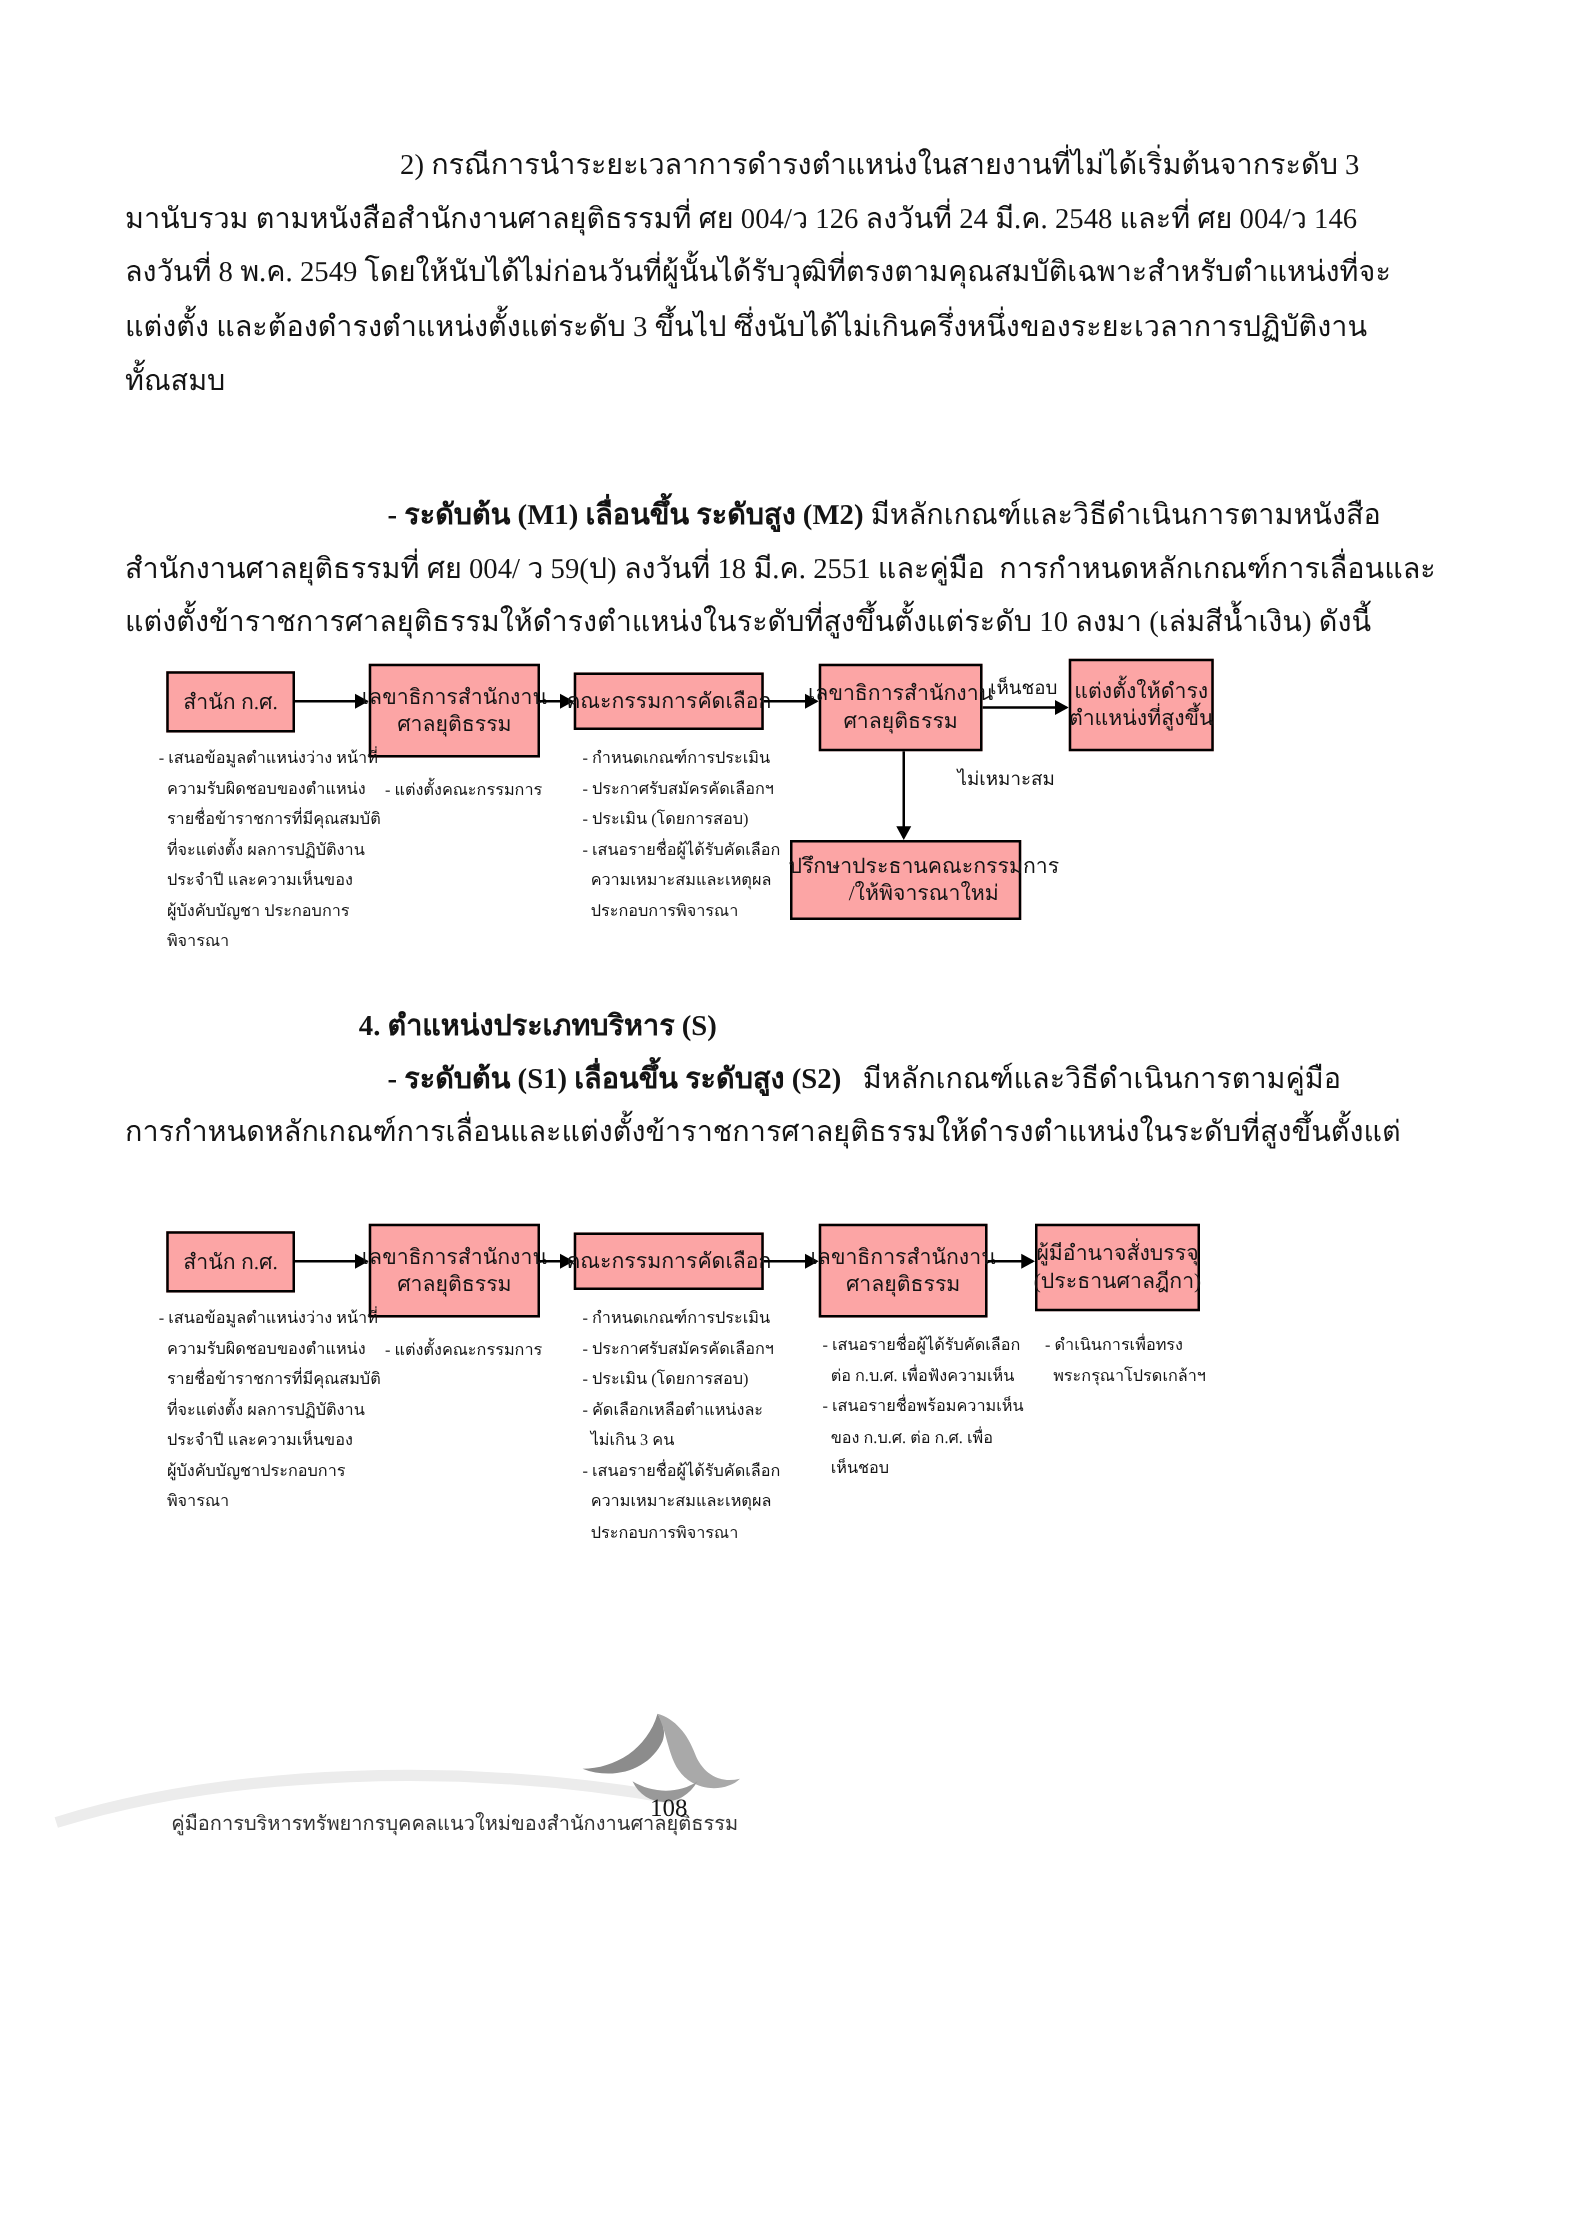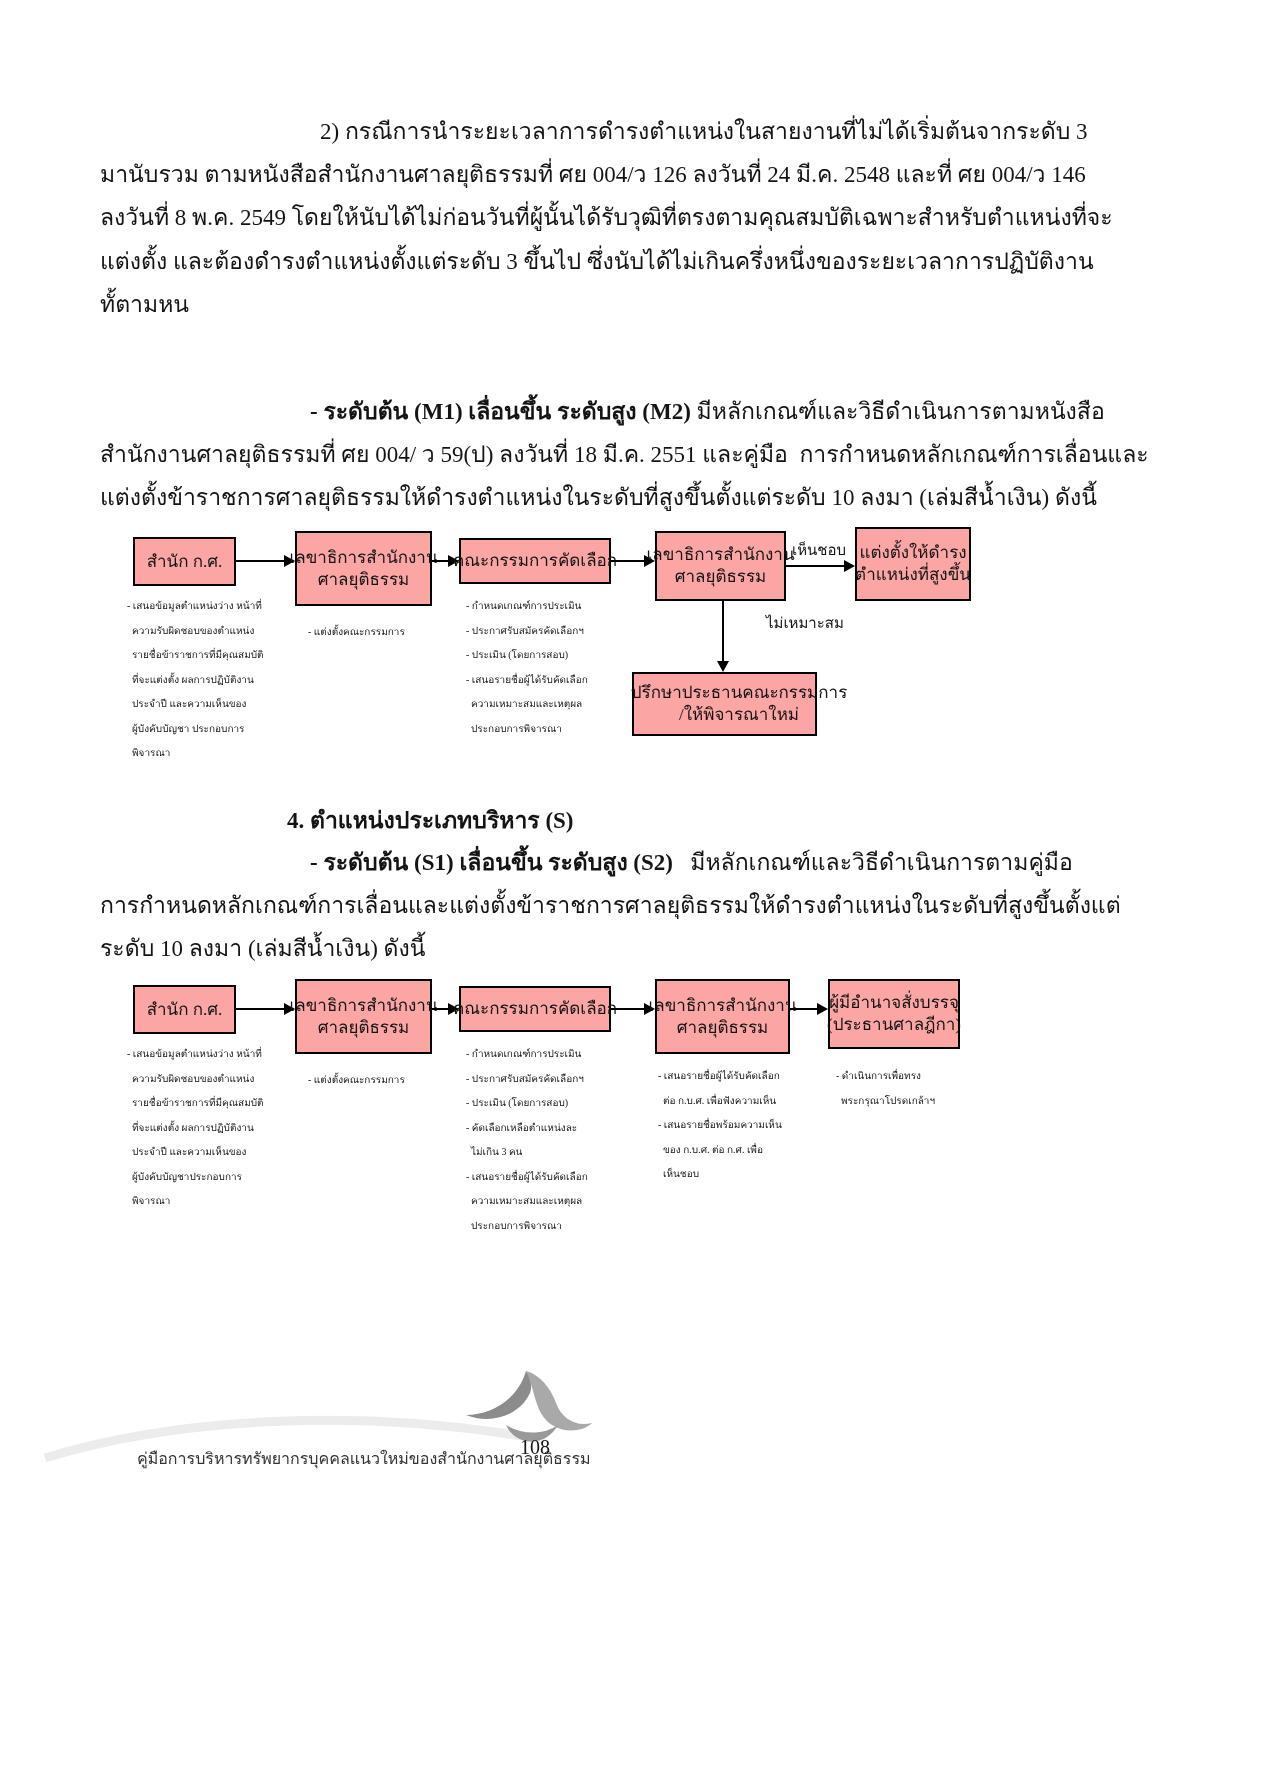--- a/index.html
+++ b/index.html
@@ -22,21 +22,21 @@
     border: 2px solid #000;
     background: #fca5a5;
     display: flex;
     align-items: center;
     justify-content: center;
     text-align: center;
   }
   .fbox > span { white-space: pre; font-size: 17px; line-height: 22px; }
 
   
-  .note { position: absolute; font-size: 10px; line-height: 24.5px; white-space: pre; }
+  .note { position: absolute; font-size: 13px; line-height: 24.5px; white-space: pre; }
 
   
   .ah { position: absolute; height: 0; border-top: 2px solid #000; }
   .ah::after {
     content: ""; position: absolute; right: -2px; top: -7px;
     width: 0; height: 0;
     border-left: 11px solid #000;
     border-top: 6px solid transparent;
     border-bottom: 6px solid transparent;
   }
@@ -58,21 +58,21 @@
 </style>
 </head>
 <body>
 
 <div class="page">
 
   <div class="bl" style="left:320px; top:117px;">2) กรณีการนำระยะเวลาการดำรงตำแหน่งในสายงานที่ไม่ได้เริ่มต้นจากระดับ 3</div>
   <div class="bl" style="left:100px; top:160px;">มานับรวม ตามหนังสือสำนักงานศาลยุติธรรมที่ ศย 004/ว 126 ลงวันที่ 24 มี.ค. 2548 และที่ ศย 004/ว 146</div>
   <div class="bl" style="left:100px; top:203px;font-family:Liberation Serif, serif;">ลงวันที่ 8 พ.ค. 2549 โดยให้นับได้ไม่ก่อนวันที่ผู้นั้นได้รับวุฒิที่ตรงตามคุณสมบัติเฉพาะสำหรับตำแหน่งที่จะ</div>
   <div class="bl" style="left:100px; top:247px;">แต่งตั้ง และต้องดำรงตำแหน่งตั้งแต่ระดับ 3 ขึ้นไป ซึ่งนับได้ไม่เกินครึ่งหนึ่งของระยะเวลาการปฏิบัติงาน</div>
-  <div class="bl" style="left:100px; top:290px;">ทั้ตามหน</div>
+  <div class="bl" style="left:100px; top:290px;">ทั้ณสมบ</div>
 
   <div class="bl" style="left:310px; top:397px;"><span class="b">- ระดับต้น (M1) เลื่อนขึ้น ระดับสูง (M2)</span><span> มีหลักเกณฑ์และวิธีดำเนินการตามหนังสือ</span></div>
   <div class="bl" style="left:100px; top:440px;">สำนักงานศาลยุติธรรมที่ ศย 004/ ว 59(ป) ลงวันที่ 18 มี.ค. 2551 และคู่มือ  การกำหนดหลักเกณฑ์การเลื่อนและ</div>
   <div class="bl" style="left:100px; top:483px;">แต่งตั้งข้าราชการศาลยุติธรรมให้ดำรงตำแหน่งในระดับที่สูงขึ้นตั้งแต่ระดับ 10 ลงมา (เล่มสีน้ำเงิน) ดังนี้</div>
 
   <div class="fbox" style="left:133px; top:537px; width:103px; height:49px;">
       <span>สำนัก ก.ศ.</span>
     </div>
   <div class="ah" style="left:236px; top:560px; width:57px;"></div>
   <div class="fbox" style="left:295px; top:531px; width:137px; height:75px;">
@@ -112,21 +112,20 @@
   <div class="note" style="left:466px; top:594px;">- กำหนดเกณฑ์การประเมิน
 - ประกาศรับสมัครคัดเลือกฯ
 - ประเมิน (โดยการสอบ)
 - เสนอรายชื่อผู้ได้รับคัดเลือก
   ความเหมาะสมและเหตุผล
   ประกอบการพิจารณา</div>
 
   <div class="bl b" style="left:287px; top:806px;">4. ตำแหน่งประเภทบริหาร (S)</div>
   <div class="bl" style="left:310px; top:848px;"><span class="b">- ระดับต้น (S1) เลื่อนขึ้น ระดับสูง (S2)</span><span>   มีหลักเกณฑ์และวิธีดำเนินการตามคู่มือ</span></div>
   <div class="bl" style="left:100px; top:891px;">การกำหนดหลักเกณฑ์การเลื่อนและแต่งตั้งข้าราชการศาลยุติธรรมให้ดำรงตำแหน่งในระดับที่สูงขึ้นตั้งแต่</div>
-  <div class="bl" style="left:100px; top:934px;">ระดับ 10 ลงมา (เล่มสีน้ำเงิน) ดังนี้</div>
 
   <div class="fbox" style="left:133px; top:985px; width:103px; height:49px;">
       <span>สำนัก ก.ศ.</span>
     </div>
   <div class="ah" style="left:236px; top:1008px; width:57px;"></div>
   <div class="fbox" style="left:295px; top:979px; width:137px; height:75px;">
       <span>เลขาธิการสำนักงาน
 ศาลยุติธรรม</span>
     </div>
   <div class="ah" style="left:432px; top:1008px; width:25px;"></div>

